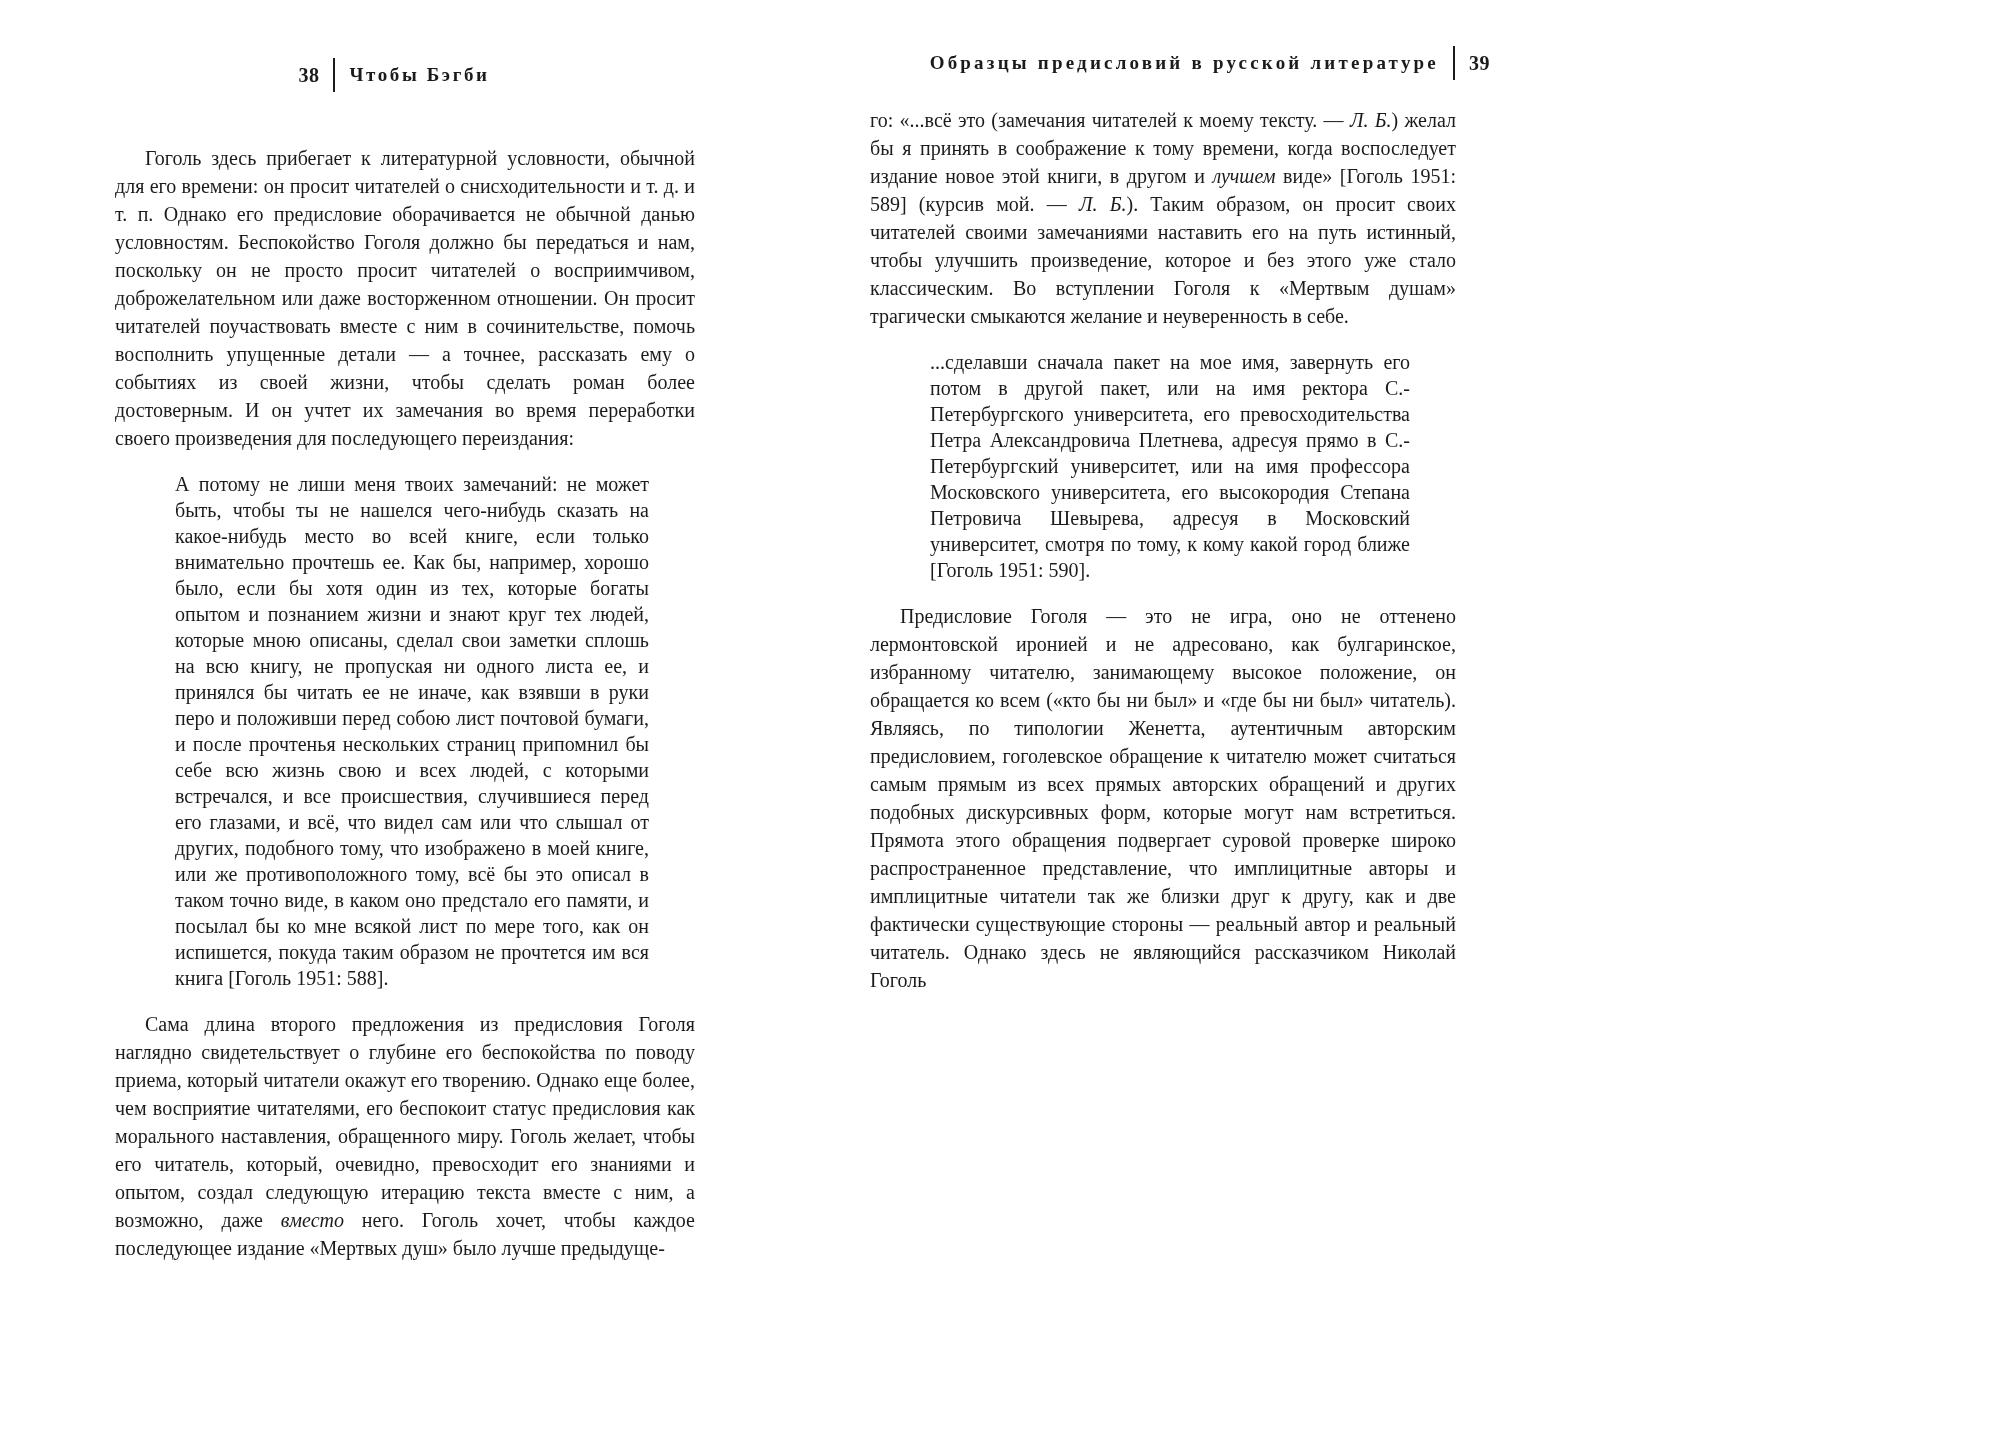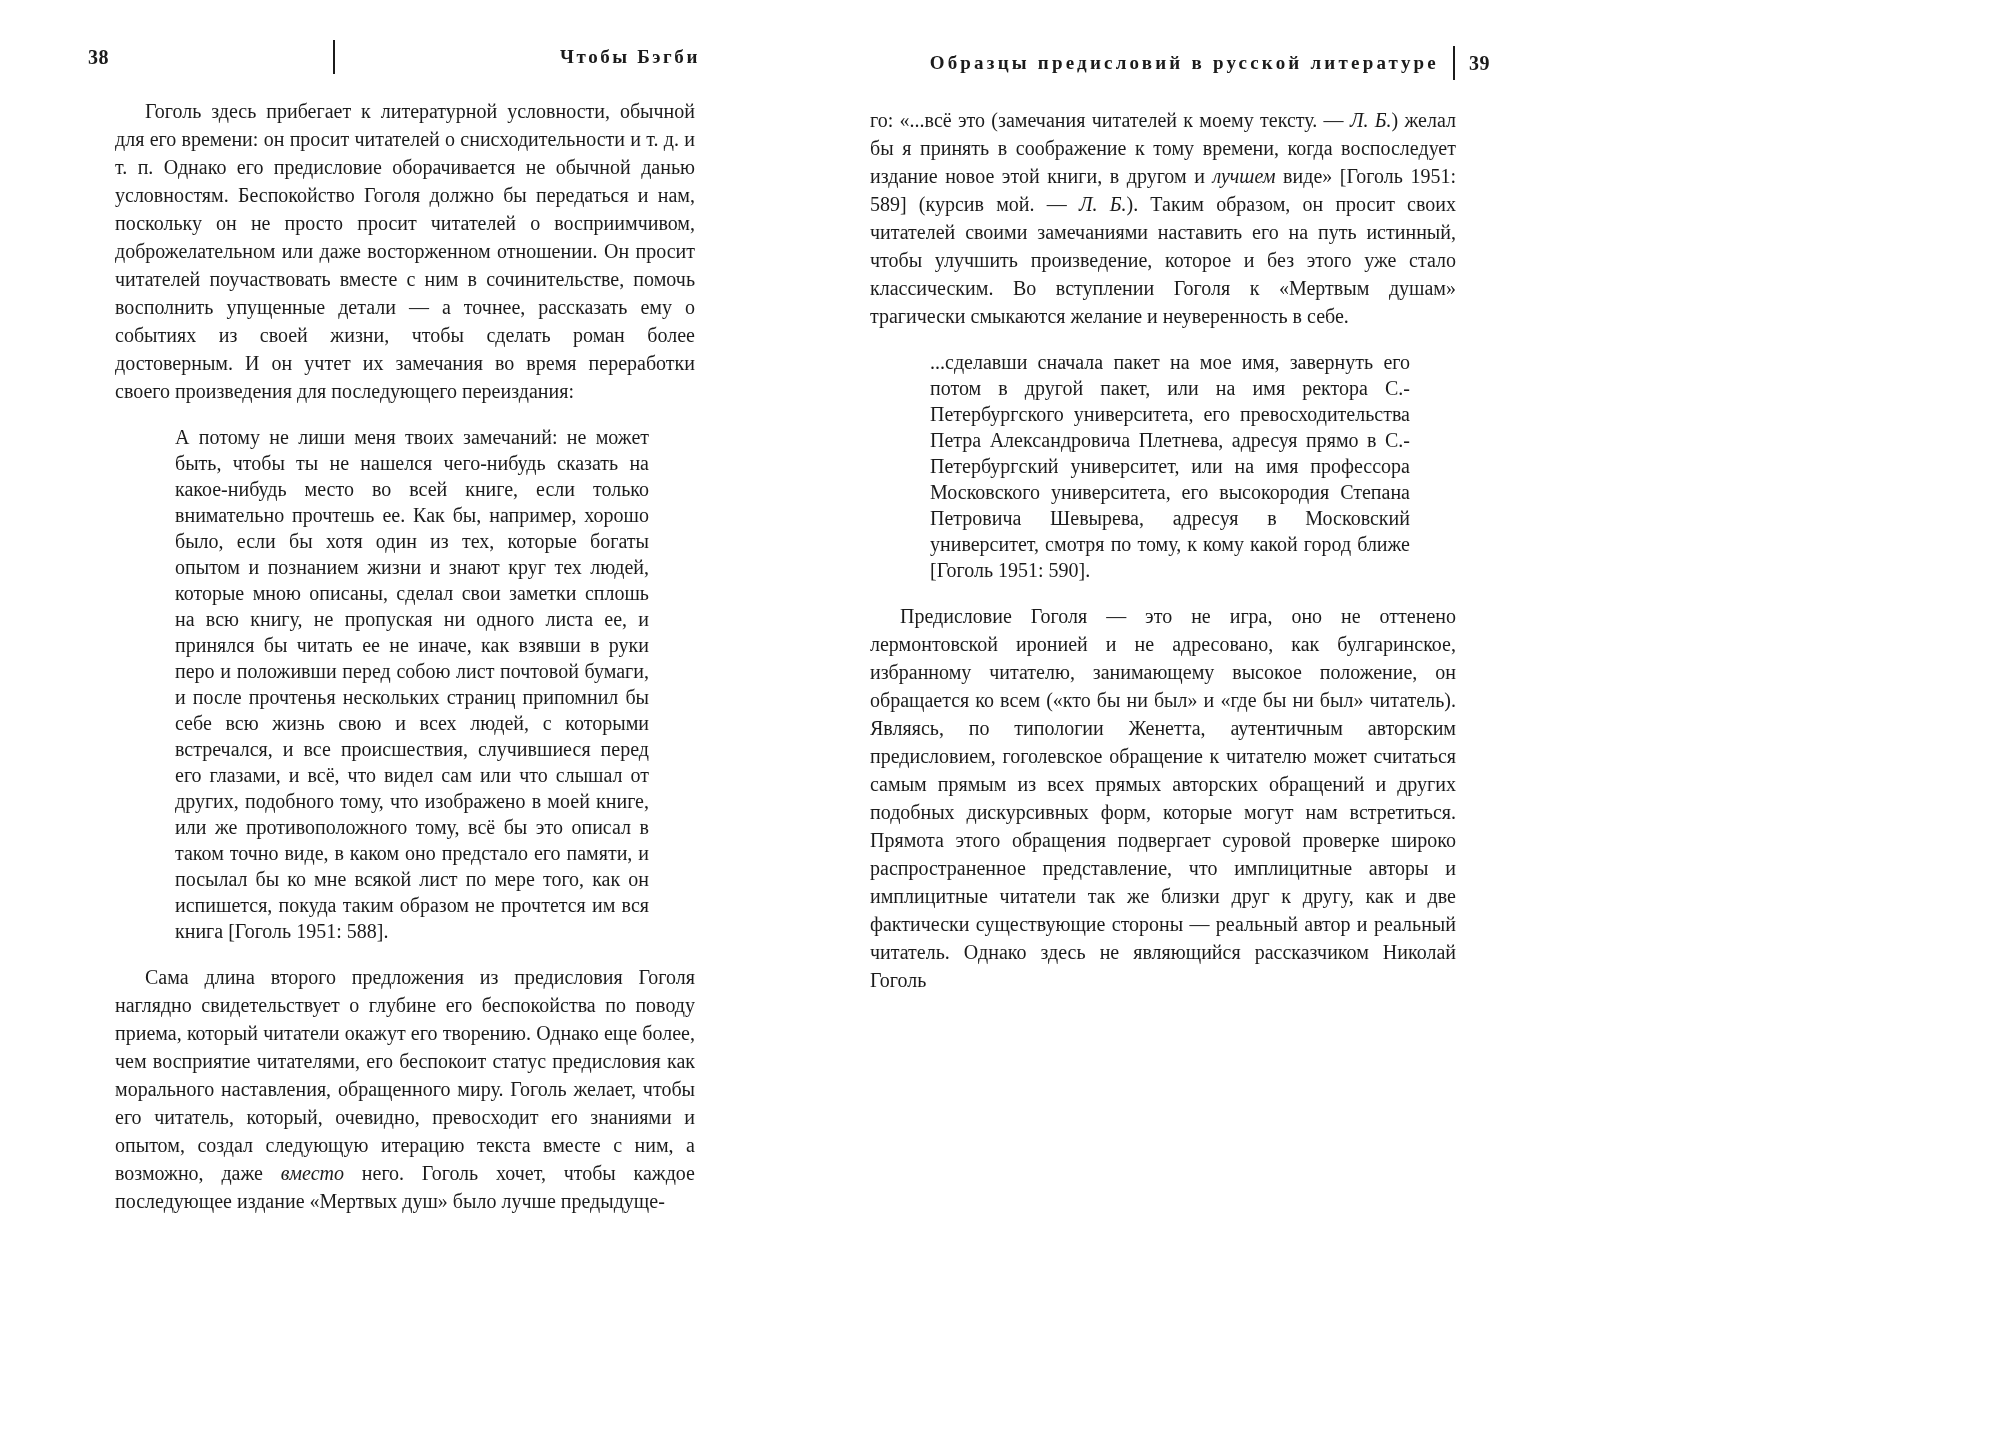--- a/index.html
+++ b/index.html
@@ -21,21 +21,21 @@
   }
   .page-left  { left: 88px;  width: 612px; }
   .page-right { left: 868px; width: 622px; }
 
   .running-head {
     display: flex;
     align-items: center;
     font-weight: bold;
     font-size: 19px;
   }
-  .page-left  .running-head { margin-top: 40px; justify-content: space-between; }
+  .page-left  .running-head { margin-top: 58px; justify-content: center; }
   .page-right .running-head { margin-top: 46px; justify-content: flex-end; }
 
   .pagenum {
     font-size: 20px;
     font-weight: bold;
     letter-spacing: 0.5px;
   }
   .head-rule {
     display: inline-block;
     width: 2px;
@@ -47,21 +47,21 @@
     letter-spacing: 2.6px;
     white-space: nowrap;
   }
   .page-right .head-title { letter-spacing: 3.2px; }
 
   .page-body {
     text-align: justify;
     font-size: 20px;
     line-height: 1.40;
   }
-  .page-left  .page-body { margin-top: 23px; width: 580px; margin-left: 27px; }
+  .page-left  .page-body { margin-top: 52px; width: 580px; margin-left: 27px; }
   .page-right .page-body { margin-top: 26px; width: 586px; margin-left: 2px; }
 
   p.para {
     margin: 0;
   }
   p.para.indent {
     text-indent: 30px;
   }
   blockquote.quote {
     margin: 19px 46px 19px 60px;

